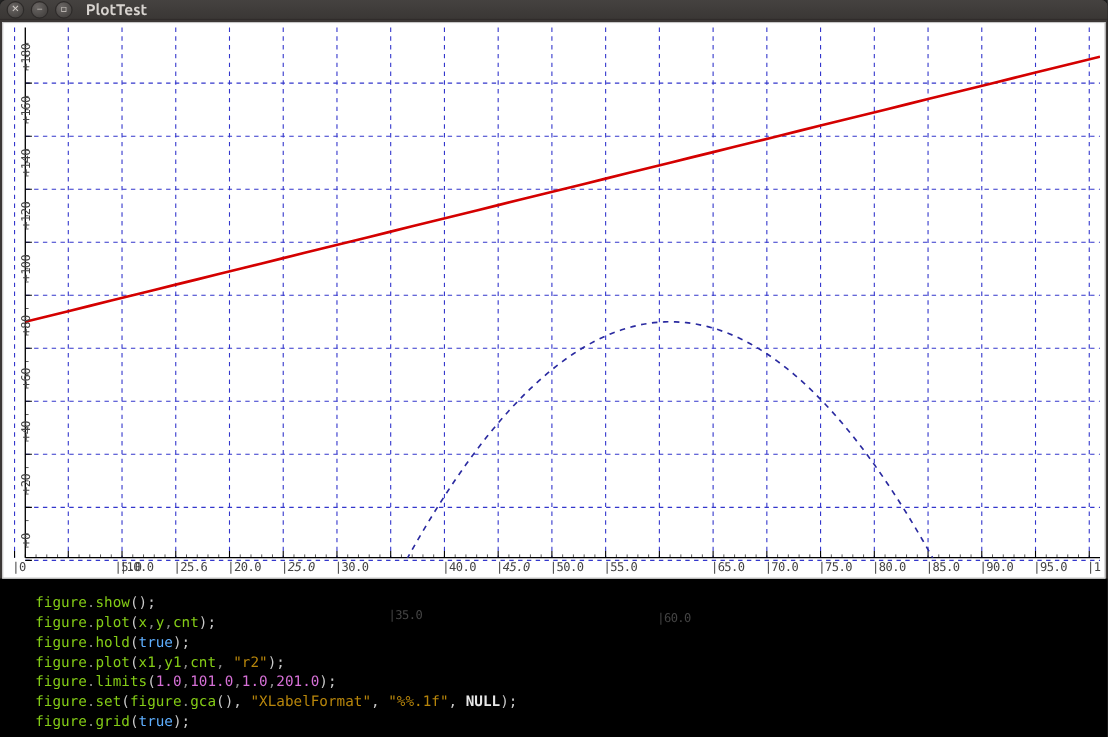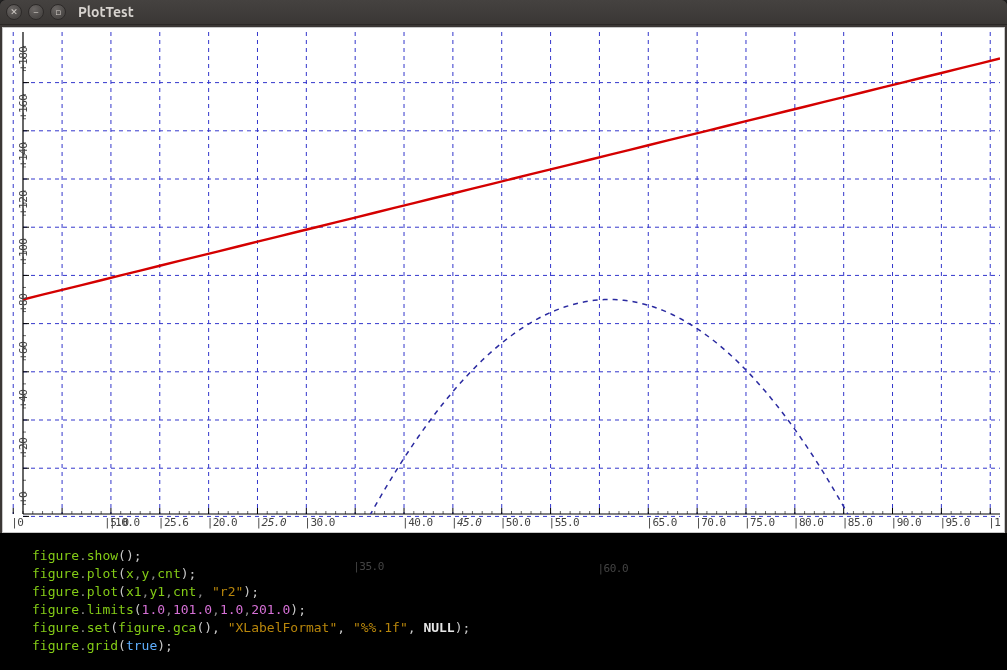--- a/index.html
+++ b/index.html
@@ -255,19 +255,20 @@
       <span class="y-tick-label" style="left: 14px; top: 235.41px; transform: rotate(-90deg); transform-origin: left top;">+100</span>
       <span class="y-tick-label" style="left: 14px; top: 187.21px; transform: rotate(-90deg); transform-origin: left top;">+120</span>
       <span class="y-tick-label" style="left: 14px; top: 139.01px; transform: rotate(-90deg); transform-origin: left top;">+140</span>
       <span class="y-tick-label" style="left: 14px; top: 90.81px; transform: rotate(-90deg); transform-origin: left top;">+160</span>
       <span class="y-tick-label" style="left: 14px; top: 42.61px; transform: rotate(-90deg); transform-origin: left top;">+180</span>
     </div>
 
   <div class="code-area">
     <div class="code-line"><span class="tok-id">figure</span><span class="tok-dot">.</span><span class="tok-id">show</span><span class="tok-punc">();</span></div>
     <div class="code-line"><span class="tok-id">figure</span><span class="tok-dot">.</span><span class="tok-id">plot</span><span class="tok-punc">(</span><span class="tok-id">x</span><span class="tok-dot">,</span><span class="tok-id">y</span><span class="tok-dot">,</span><span class="tok-id">cnt</span><span class="tok-punc">);</span></div>
+    <div class="code-line"><span class="tok-id">figure</span><span class="tok-dot">.</span><span class="tok-id">hold</span><span class="tok-punc">(</span><span class="tok-bool">true</span><span class="tok-punc">);</span></div>
     <div class="code-line"><span class="tok-id">figure</span><span class="tok-dot">.</span><span class="tok-id">plot</span><span class="tok-punc">(</span><span class="tok-id">x1</span><span class="tok-dot">,</span><span class="tok-id">y1</span><span class="tok-dot">,</span><span class="tok-id">cnt</span><span class="tok-dot">, </span><span class="tok-str">"r2"</span><span class="tok-punc">);</span></div>
     <div class="code-line"><span class="tok-id">figure</span><span class="tok-dot">.</span><span class="tok-id">limits</span><span class="tok-punc">(</span><span class="tok-num">1.0</span><span class="tok-dot">,</span><span class="tok-num">101.0</span><span class="tok-dot">,</span><span class="tok-num">1.0</span><span class="tok-dot">,</span><span class="tok-num">201.0</span><span class="tok-punc">);</span></div>
     <div class="code-line"><span class="tok-id">figure</span><span class="tok-dot">.</span><span class="tok-id">set</span><span class="tok-punc">(</span><span class="tok-id">figure</span><span class="tok-dot">.</span><span class="tok-id">gca</span><span class="tok-punc">(), </span><span class="tok-str">"XLabelFormat"</span><span class="tok-punc">, </span><span class="tok-str">"%%.1f"</span><span class="tok-punc">, </span><span class="tok-null">NULL</span><span class="tok-punc">);</span></div>
     <div class="code-line"><span class="tok-id">figure</span><span class="tok-dot">.</span><span class="tok-id">grid</span><span class="tok-punc">(</span><span class="tok-bool">true</span><span class="tok-punc">);</span></div>
   </div>
 
 </div>
 
 </body></html>

